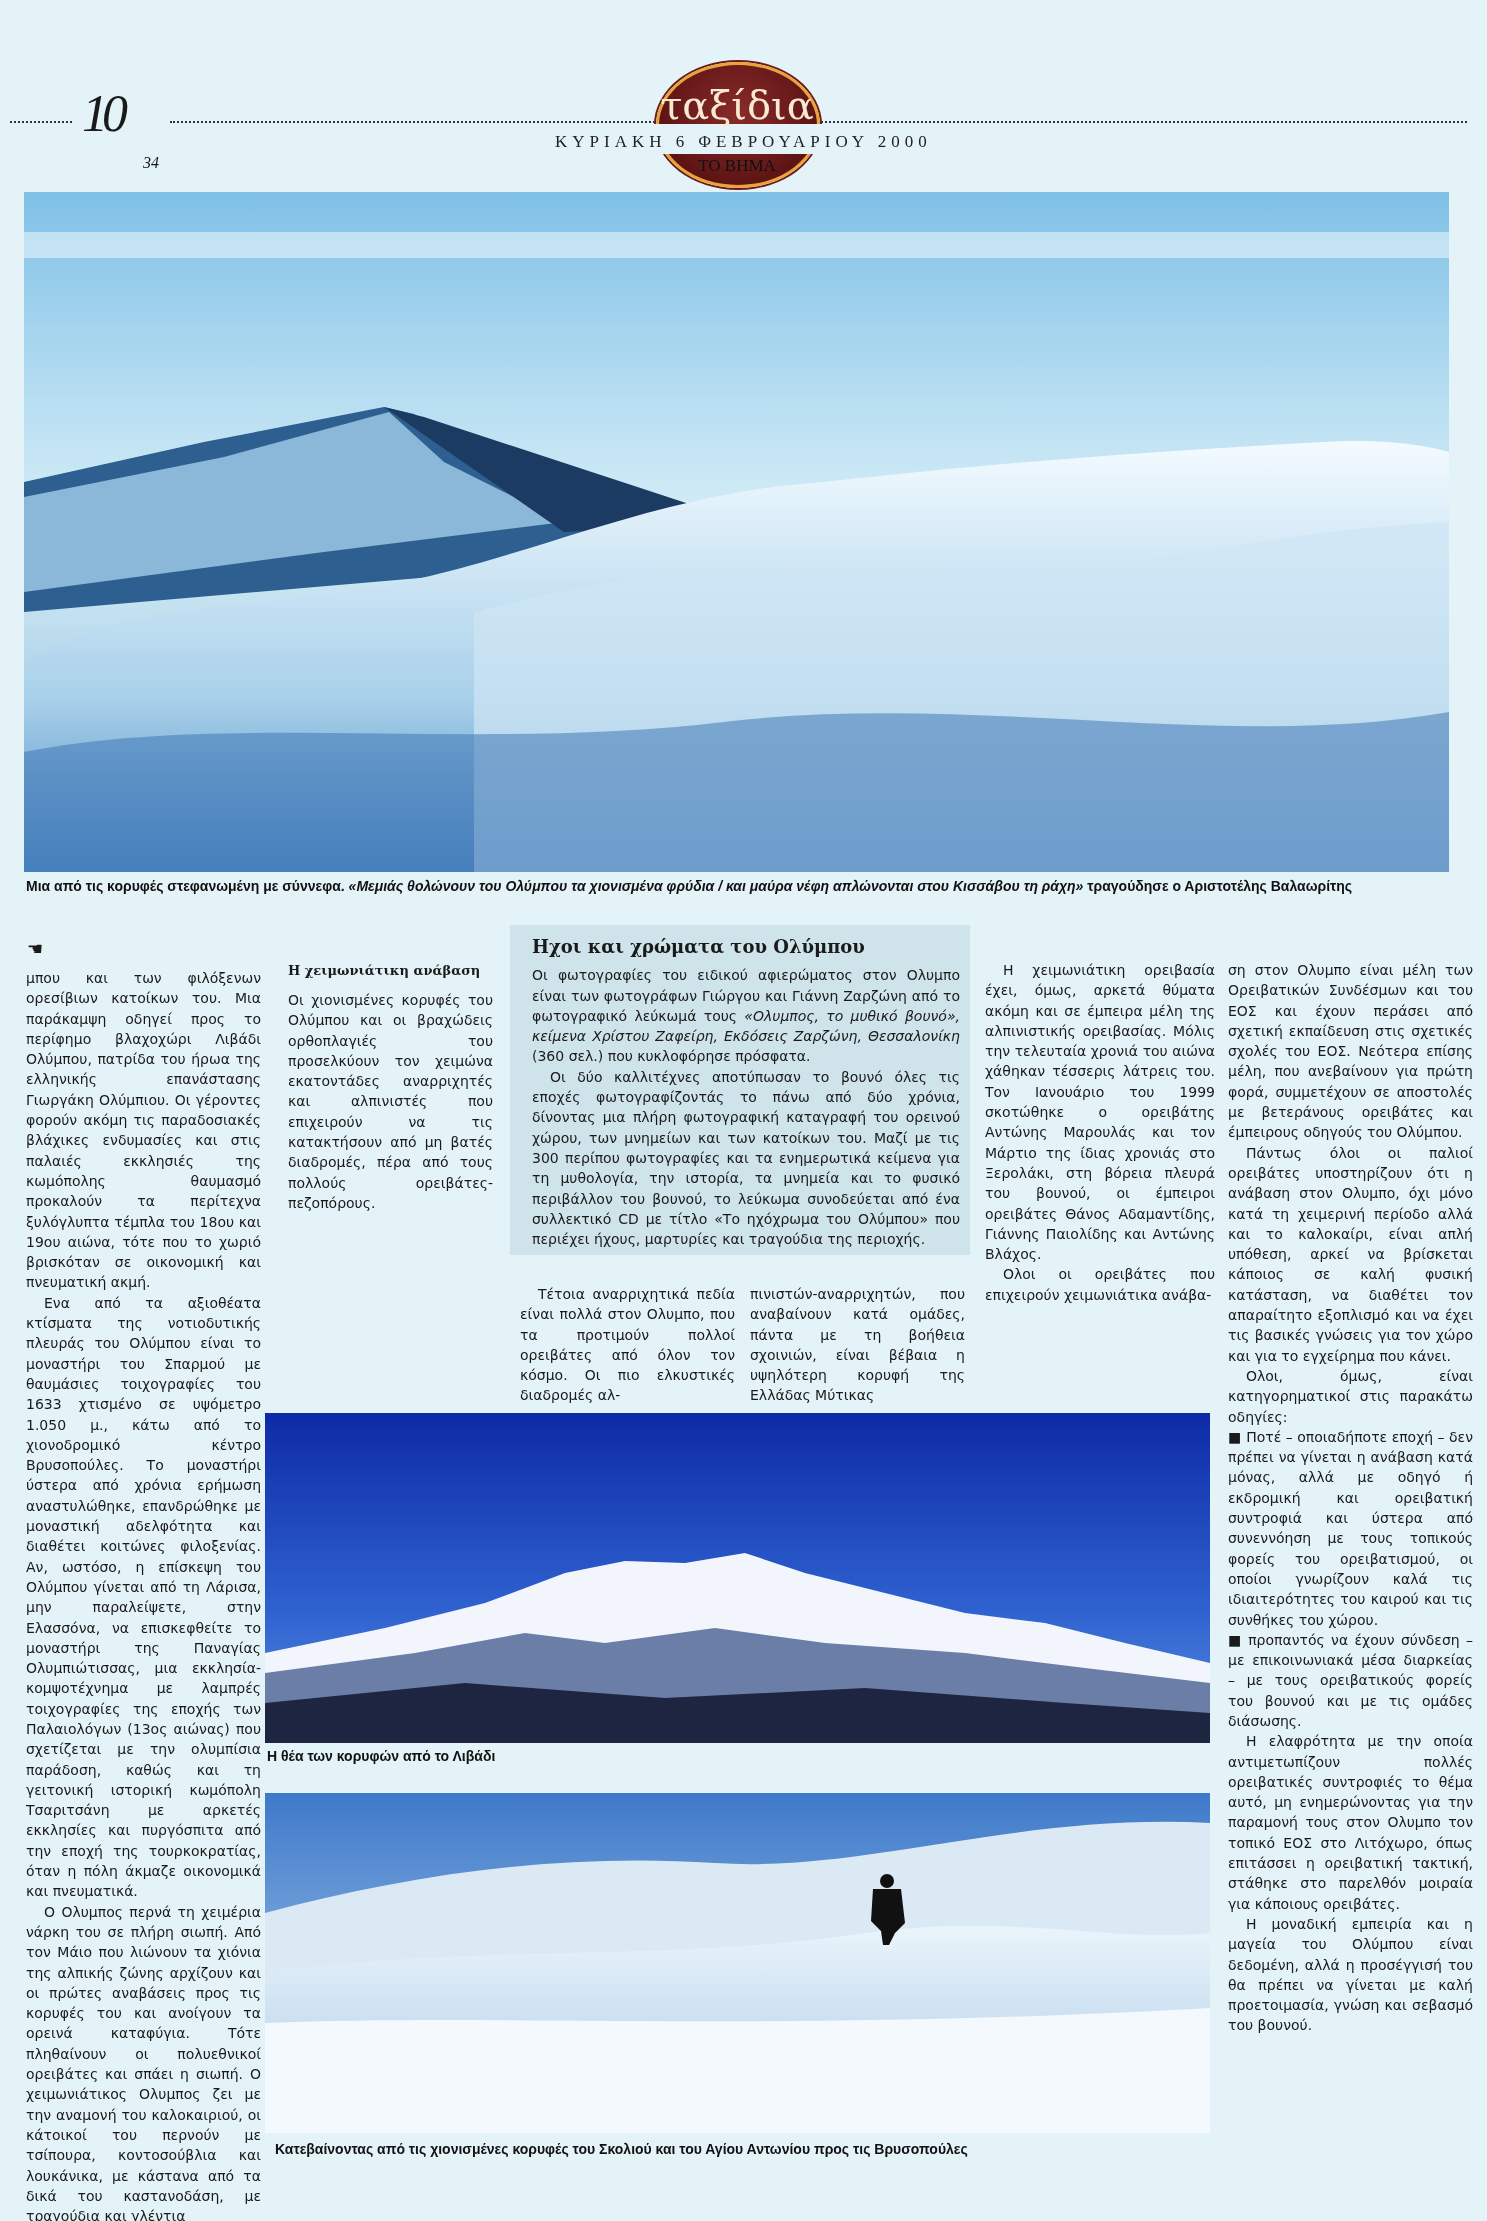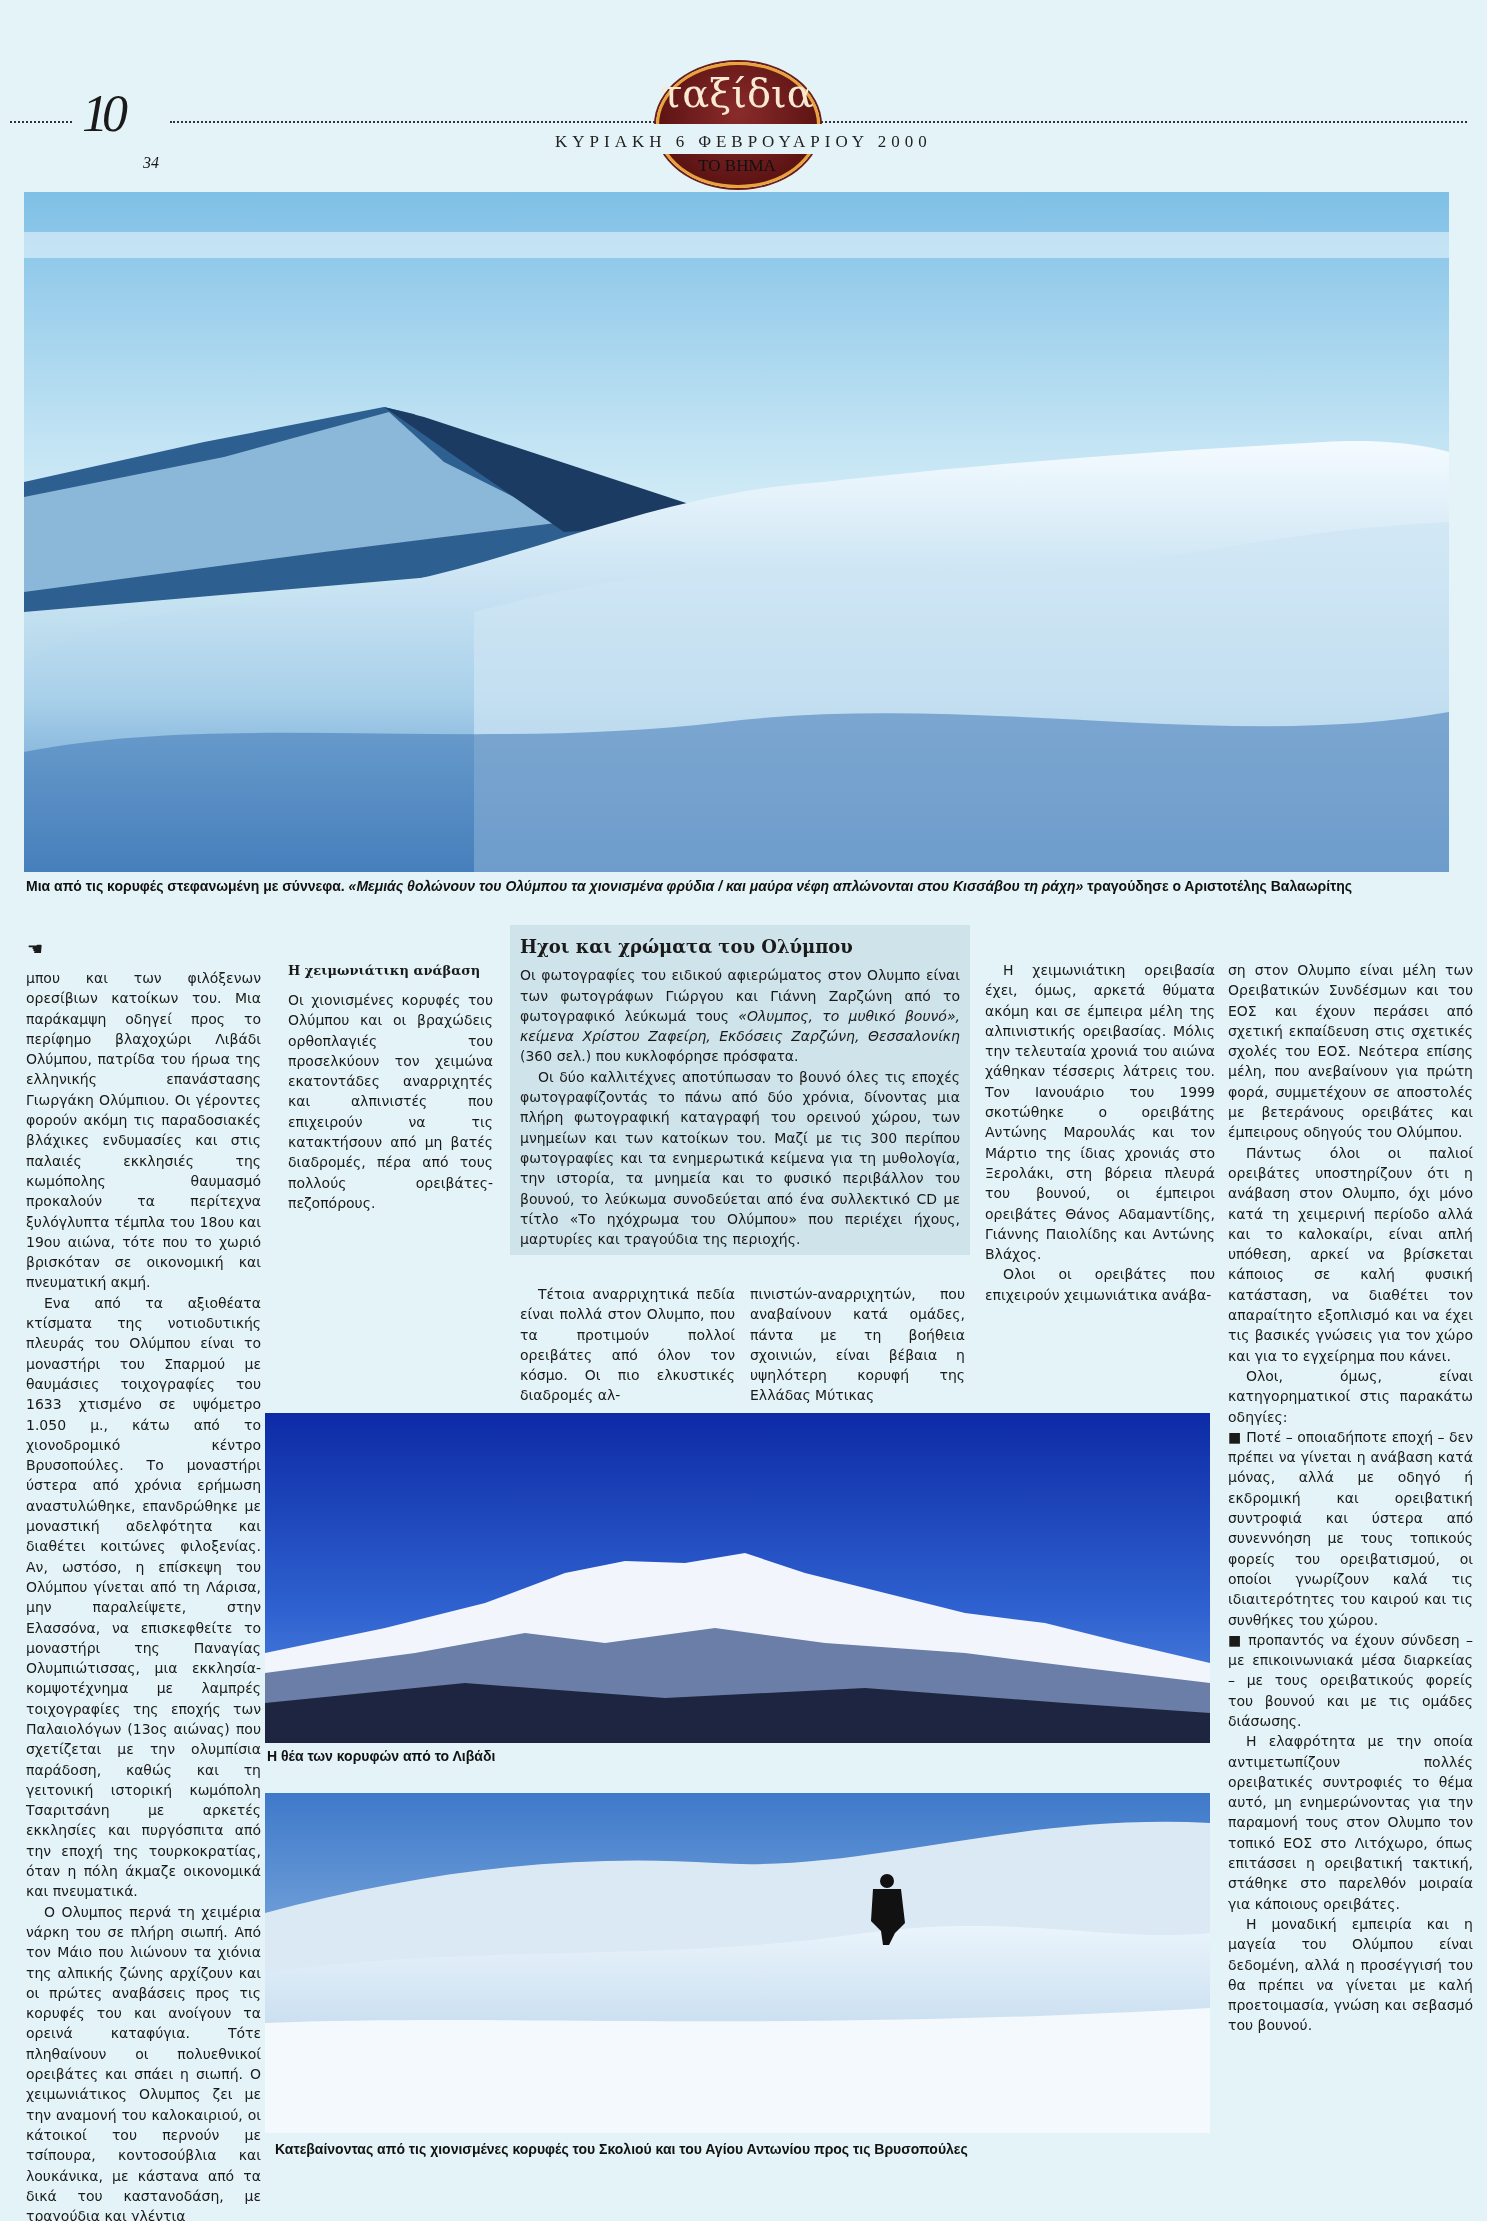--- a/index.html
+++ b/index.html
@@ -37,21 +37,21 @@
 <body>
 
 <div class="abs dots" style="left:10px;top:121px;width:62px;"></div>
 <div class="abs dots" style="left:170px;top:121px;width:1297px;"></div>
 <div class="abs pagenum" style="left:82px;top:88px;">10</div>
 <div class="abs pagesub" style="left:143px;top:130px;">34</div>
 
 <div class="abs" style="left:652px;top:60px;width:170px;height:130px;">
   <div class="abs logo" style="left:4px;top:2px;width:158px;height:120px;"></div>
   <div class="abs logo-band" style="left:0;top:64px;"></div>
-  <div class="abs logo-word" style="left:6px;top:10px;">ταξίδια</div>
+  <div class="abs logo-word" style="left:6px;top:22px;">ταξίδια</div>
   <div class="abs logo-sub" style="left:6px;top:96px;">ΤΟ ΒΗΜΑ</div>
 </div>
 <div class="abs dateline" style="left:555px;top:132px;">ΚΥΡΙΑΚΗ 6 ΦΕΒΡΟΥΑΡΙΟΥ 2000</div>
 
 <div class="abs photo" style="left:24px;top:192px;width:1425px;height:680px;">
   <svg width="1425" height="680" viewBox="0 0 1425 680" preserveAspectRatio="none">
     <defs>
       <linearGradient id="sky" x1="0" y1="0" x2="0" y2="1">
         <stop offset="0" stop-color="#7fc0e6"></stop>
         <stop offset="0.35" stop-color="#bfe2f3"></stop>
@@ -84,21 +84,21 @@
   <p>μπου και των φιλόξενων ορεσίβιων κατοίκων του. Μια παράκαμψη οδηγεί προς το περίφημο βλαχοχώρι Λιβάδι Ολύμπου, πατρίδα του ήρωα της ελληνικής επανάστασης Γιωργάκη Ολύμπιου. Οι γέροντες φορούν ακόμη τις παραδοσιακές βλάχικες ενδυμασίες και στις παλαιές εκκλησιές της κωμόπολης θαυμασμό προκαλούν τα περίτεχνα ξυλόγλυπτα τέμπλα του 18ου και 19ου αιώνα, τότε που το χωριό βρισκόταν σε οικονομική και πνευματική ακμή.</p>
   <p class="ind">Ενα από τα αξιοθέατα κτίσματα της νοτιοδυτικής πλευράς του Ολύμπου είναι το μοναστήρι του Σπαρμού με θαυμάσιες τοιχογραφίες του 1633 χτισμένο σε υψόμετρο 1.050 μ., κάτω από το χιονοδρομικό κέντρο Βρυσοπούλες. Το μοναστήρι ύστερα από χρόνια ερήμωση αναστυλώθηκε, επανδρώθηκε με μοναστική αδελφότητα και διαθέτει κοιτώνες φιλοξενίας. Αν, ωστόσο, η επίσκεψη του Ολύμπου γίνεται από τη Λάρισα, μην παραλείψετε, στην Ελασσόνα, να επισκεφθείτε το μοναστήρι της Παναγίας Ολυμπιώτισσας, μια εκκλησία-κομψοτέχνημα με λαμπρές τοιχογραφίες της εποχής των Παλαιολόγων (13ος αιώνας) που σχετίζεται με την ολυμπίσια παράδοση, καθώς και τη γειτονική ιστορική κωμόπολη Τσαριτσάνη με αρκετές εκκλησίες και πυργόσπιτα από την εποχή της τουρκοκρατίας, όταν η πόλη άκμαζε οικονομικά και πνευματικά.</p>
   <p class="ind">Ο Ολυμπος περνά τη χειμέρια νάρκη του σε πλήρη σιωπή. Από τον Μάιο που λιώνουν τα χιόνια της αλπικής ζώνης αρχίζουν και οι πρώτες αναβάσεις προς τις κορυφές του και ανοίγουν τα ορεινά καταφύγια. Τότε πληθαίνουν οι πολυεθνικοί ορειβάτες και σπάει η σιωπή. Ο χειμωνιάτικος Ολυμπος ζει με την αναμονή του καλοκαιριού, οι κάτοικοί του περνούν με τσίπουρα, κοντοσούβλια και λουκάνικα, με κάστανα από τα δικά του καστανοδάση, με τραγούδια και γλέντια</p>
 </div>
 
 <div class="abs col" style="left:288px;top:948px;width:205px;">
   <div class="h3">Η χειμωνιάτικη ανάβαση</div>
   <p>Οι χιονισμένες κορυφές του Ολύμπου και οι βραχώδεις ορθοπλαγιές του προσελκύουν τον χειμώνα εκατοντάδες αναρριχητές και αλπινιστές που επιχειρούν να τις κατακτήσουν από μη βατές διαδρομές, πέρα από τους πολλούς ορειβάτες-πεζοπόρους.</p>
 </div>
 
-<div class="abs box col" style="left:510px;top:925px;width:460px;padding:12px 10px 10px 10px;box-sizing:border-box;height:330px;">
+<div class="abs box col" style="left:510px;top:925px;width:460px;padding:12px 10px 10px 22px;box-sizing:border-box;height:330px;">
   <div class="bh">Ηχοι και χρώματα του Ολύμπου</div>
   <p><span>Οι φωτογραφίες του ειδικού αφιερώματος στον Ολυμπο είναι των φωτογράφων Γιώργου και Γιάννη Ζαρζώνη από το φωτογραφικό λεύκωμά τους </span><i>«Ολυμπος, το μυθικό βουνό», κείμενα Χρίστου Ζαφείρη, Εκδόσεις Ζαρζώνη, Θεσσαλονίκη</i><span> (360 σελ.) που κυκλοφόρησε πρόσφατα.</span></p>
   <p class="ind">Οι δύο καλλιτέχνες αποτύπωσαν το βουνό όλες τις εποχές φωτογραφίζοντάς το πάνω από δύο χρόνια, δίνοντας μια πλήρη φωτογραφική καταγραφή του ορεινού χώρου, των μνημείων και των κατοίκων του. Μαζί με τις 300 περίπου φωτογραφίες και τα ενημερωτικά κείμενα για τη μυθολογία, την ιστορία, τα μνημεία και το φυσικό περιβάλλον του βουνού, το λεύκωμα συνοδεύεται από ένα συλλεκτικό CD με τίτλο «Το ηχόχρωμα του Ολύμπου» που περιέχει ήχους, μαρτυρίες και τραγούδια της περιοχής.</p>
 </div>
 
 <div class="abs col" style="left:520px;top:1284px;width:215px;">
   <p class="ind">Τέτοια αναρριχητικά πεδία είναι πολλά στον Ολυμπο, που τα προτιμούν πολλοί ορειβάτες από όλον τον κόσμο. Οι πιο ελκυστικές διαδρομές αλ-</p>
 </div>
 <div class="abs col" style="left:750px;top:1284px;width:215px;">
   <p>πινιστών-αναρριχητών, που αναβαίνουν κατά ομάδες, πάντα με τη βοήθεια σχοινιών, είναι βέβαια η υψηλότερη κορυφή της Ελλάδας Μύτικας</p>

